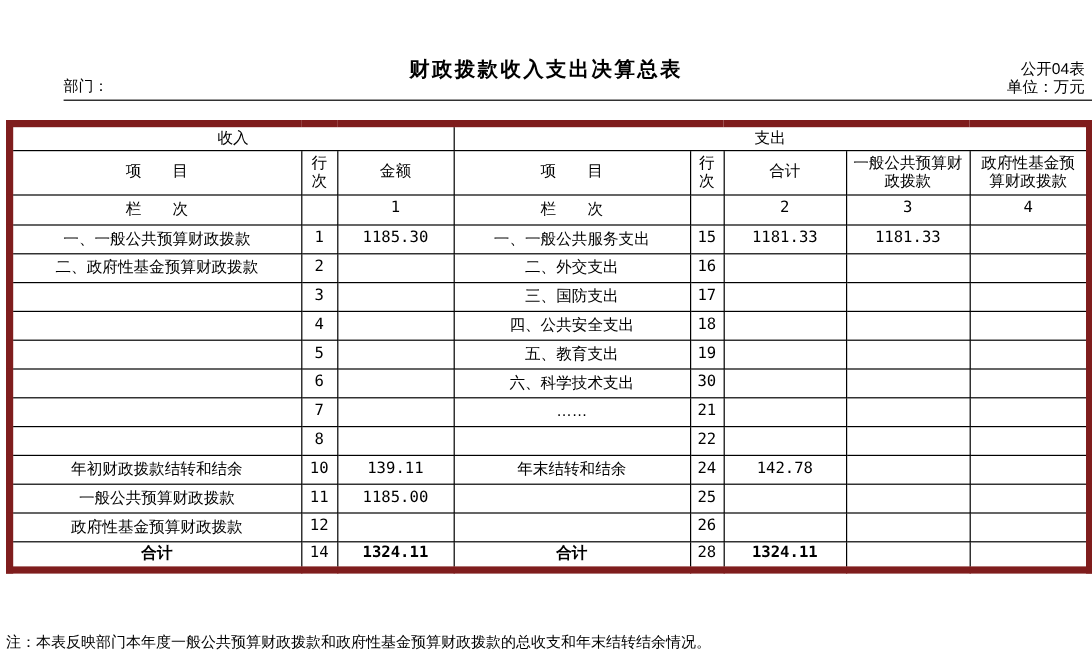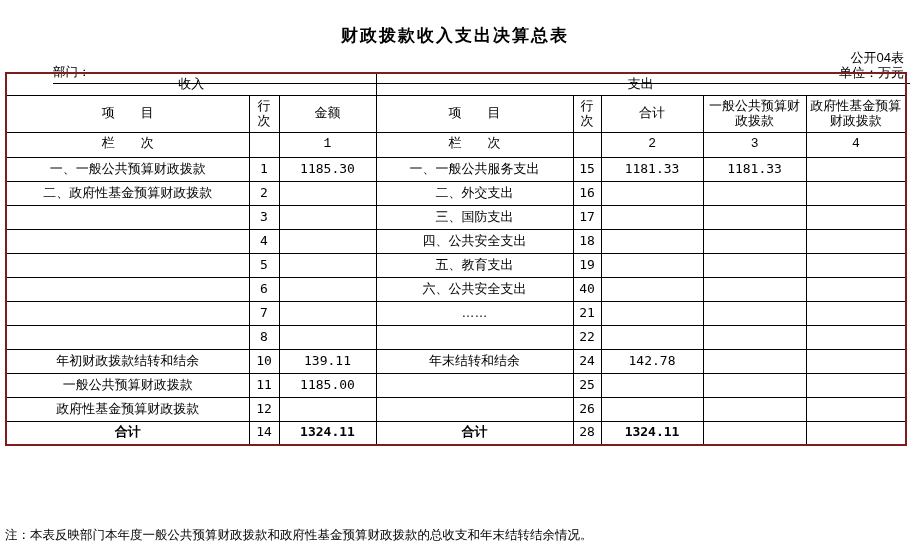--- a/index.html
+++ b/index.html
@@ -5,49 +5,49 @@
   * { box-sizing: border-box; }
   html, body { margin: 0; padding: 0; }
   body {
     width: 910px; height: 554px;
     background: #ffffff; color: #000000;
     font-family: "Liberation Sans", "DejaVu Sans", sans-serif;
   }
   .page { position: relative; width: 910px; height: 554px; overflow: hidden; }
 
   .title {
-    position: absolute; top: 24px; left: 0; width: 910px;
+    position: absolute; top: 46px; left: 0; width: 910px;
     text-align: center; font-size: 17px; font-weight: bold; letter-spacing: 2px;
   }
   .meta {
     position: absolute; top: 50px; right: 6px;
     text-align: right; font-size: 13px; line-height: 15px;
   }
   .dept {
     position: absolute; top: 64px; left: 5px; width: 900px;
     font-size: 12.5px; padding-bottom: 2px;
     border-bottom: 1px solid #000;
     margin-left: 48px;
   }
 
   table.main {
-    position: absolute; top: 72px; left: 5px;
+    position: absolute; top: 100px; left: 5px;
     width: 900px; border-collapse: collapse; table-layout: fixed;
-    border: 2px solid #7f1d1d;
+    border: 6px solid #7f1d1d;
   }
   table.main td {
     border: 1px solid #000;
     font-size: 13px; line-height: 1.15;
     padding: 0 3px; height: 24px;
     overflow: hidden; white-space: nowrap;
   }
   table.main thead td { text-align: center; white-space: normal; }
   tr.h1 td { height: 22px; }
   tr.h2 td { height: 37px; }
-  tr.h3 td { height: 25px; font-family: Liberation Mono, monospace; }
+  tr.h3 td { height: 25px; }
 
   td.l { text-align: center; }
   td.c { text-align: center; }
   td.b { font-weight: bold; }
   td.num { font-family: "DejaVu Sans Mono", monospace; font-size: 13px; }
   td.r { text-align: center; padding-right: 7px; }
   td.ln { font-family: "DejaVu Sans Mono", monospace; }
 
   .note {
     position: absolute; top: 527px; left: 5px; width: 900px;
@@ -153,22 +153,22 @@
           <td class="item l">五、教育支出</td>
           <td class="c ln">19</td>
           <td class="num c"></td>
           <td class="num c"></td>
           <td class="num c"></td>
         </tr>
         <tr>
           <td class="item l"></td>
           <td class="c ln">6</td>
           <td class="num r"></td>
-          <td class="item l">六、公共安全支出</td>
-          <td class="c ln">40</td>
+          <td class="item l">六、科学技术支出</td>
+          <td class="c ln">30</td>
           <td class="num c"></td>
           <td class="num c"></td>
           <td class="num c"></td>
         </tr>
         <tr>
           <td class="item l"></td>
           <td class="c ln">7</td>
           <td class="num r"></td>
           <td class="item l">……</td>
           <td class="c ln">21</td>

